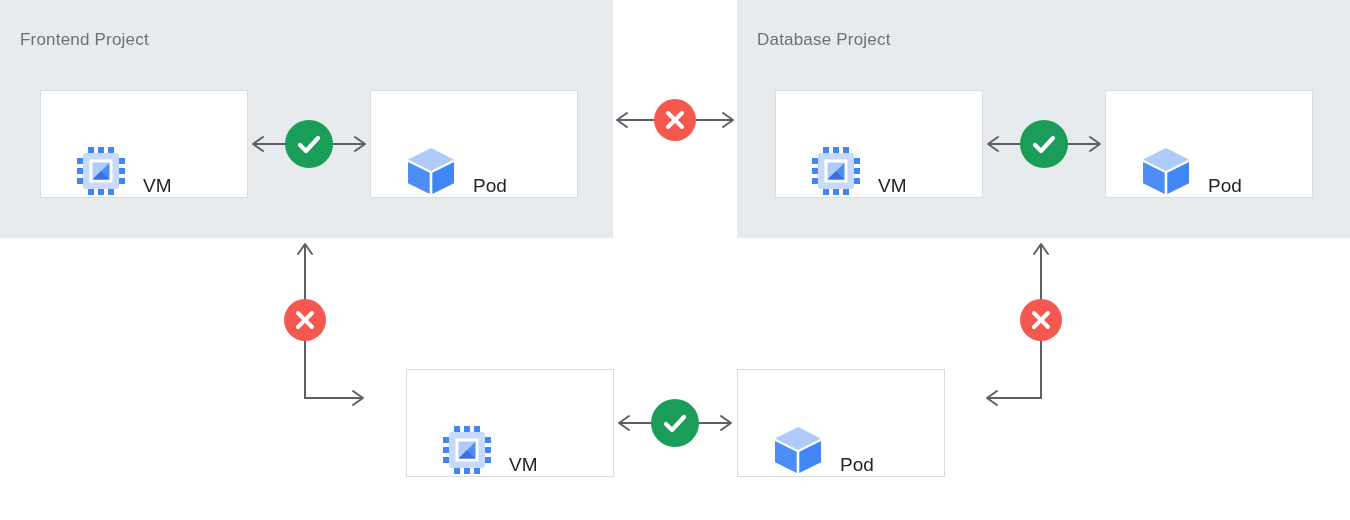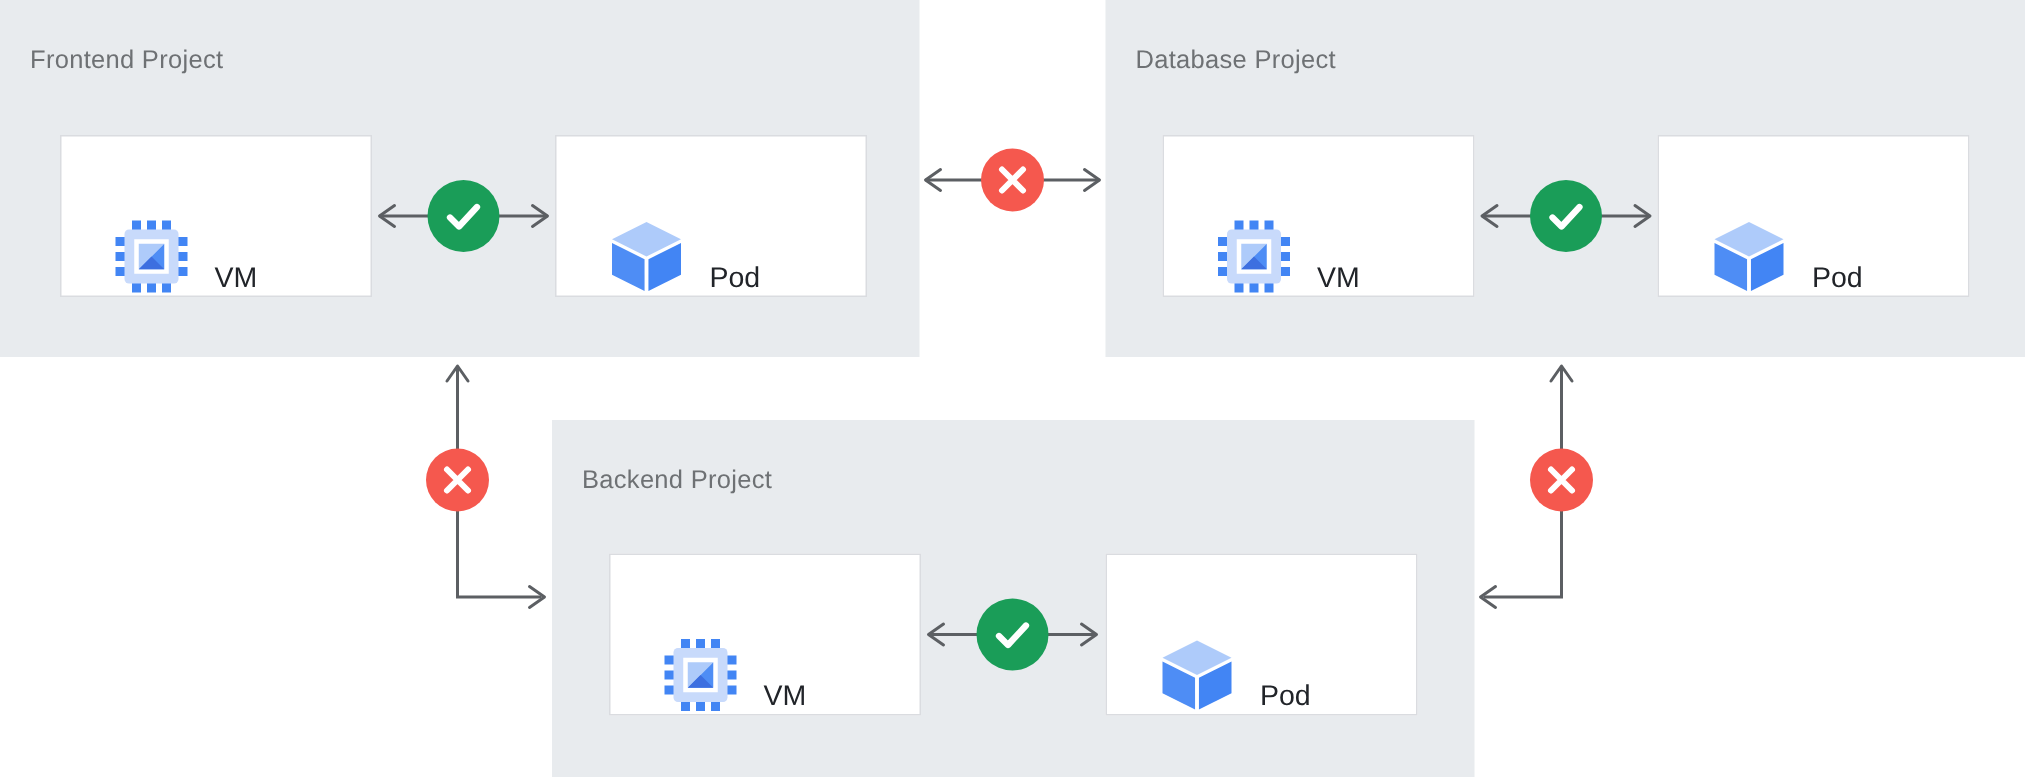--- a/index.html
+++ b/index.html
@@ -45,23 +45,20 @@
 <body>
 
 <div class="canvas">
 
   <section class="panel panel-database">
     <h2 class="panel-title">Database Project</h2>
   </section>
   <section class="panel panel-frontend">
     <h2 class="panel-title">Frontend Project</h2>
   </section>
-  <section class="panel panel-backend">
-    <h2 class="panel-title">Backend Project</h2>
-  </section>
 
   <div class="node n-f-vm">
     <svg class="node-icon" viewBox="0 0 52 52" aria-hidden="true">
       <g class="pin">
           <rect x="13" y="2" width="6" height="9"></rect>
           <rect x="23" y="2" width="6" height="9"></rect>
           <rect x="33" y="2" width="6" height="9"></rect>
           <rect x="13" y="41" width="6" height="9"></rect>
           <rect x="23" y="41" width="6" height="9"></rect>
           <rect x="33" y="41" width="6" height="9"></rect>

